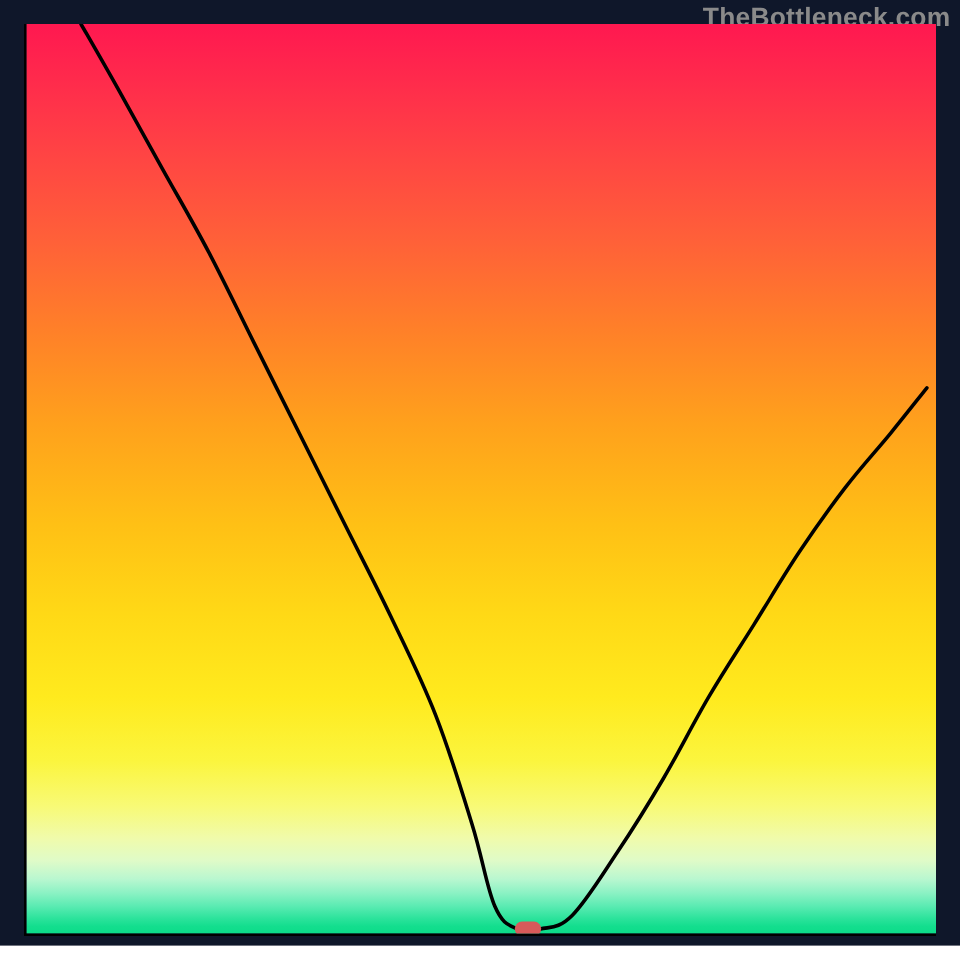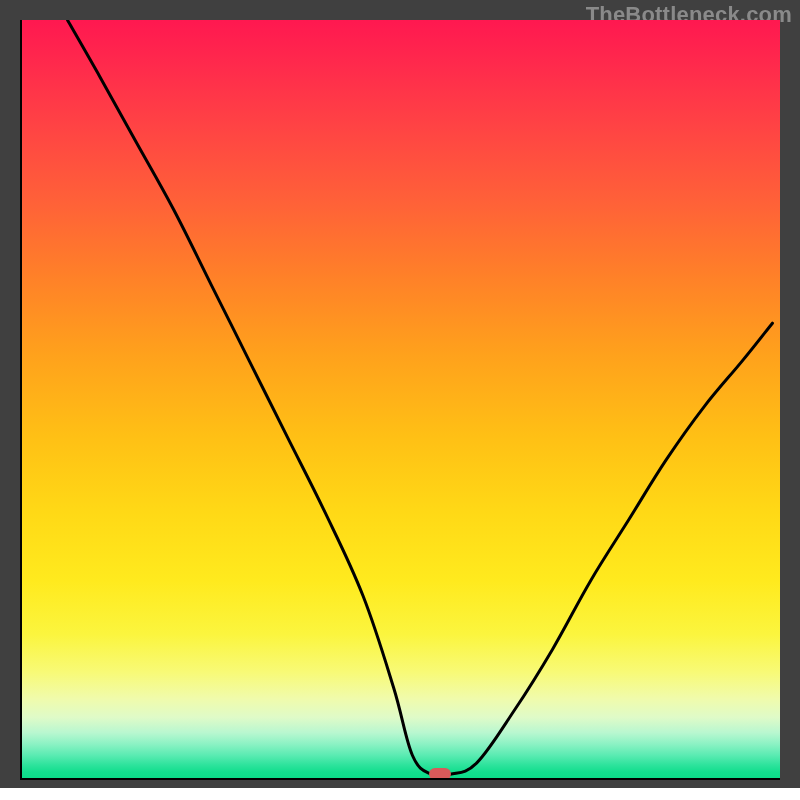--- a/index.html
+++ b/index.html
@@ -7,21 +7,21 @@
     padding: 0;
     width: 800px;
     height: 800px;
     overflow: hidden;
     font-family: Arial, Helvetica, sans-serif;
   }
   .chart-container {
     position: relative;
     width: 800px;
     height: 788px;
-    background: #404040;
+    background: #0f172a;
   }
   .plot-area {
     position: absolute;
     left: 20px;
     top: 20px;
     width: 760px;
     height: 760px;
     border-left: 2px solid #000;
     border-bottom: 2px solid #000;
     box-sizing: border-box;

